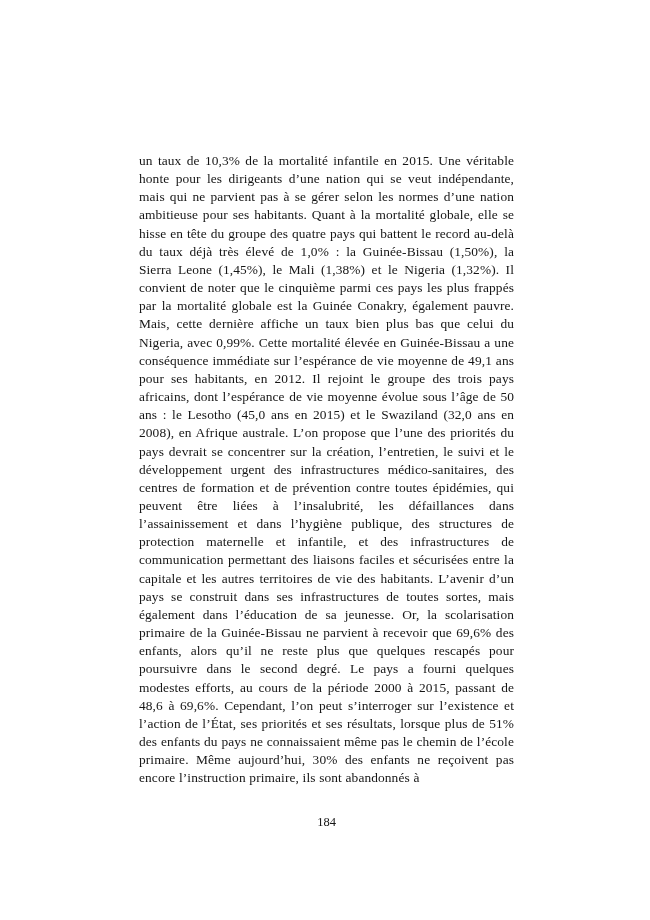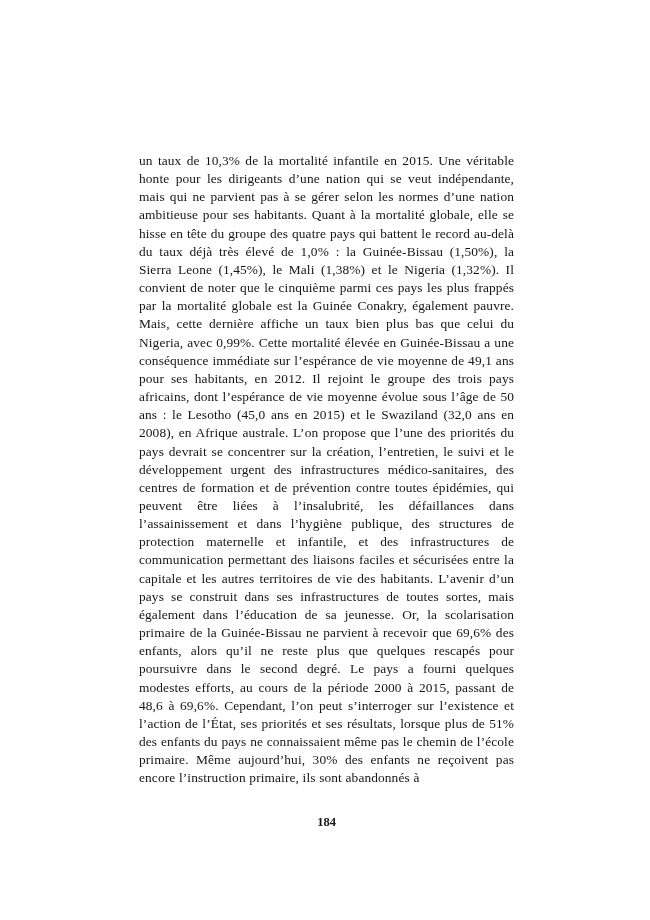--- a/index.html
+++ b/index.html
@@ -33,21 +33,20 @@
     word-spacing: 0.2px;
   }
   .page-number {
     position: absolute;
     top: 815px;
     left: 139px;
     width: 375px;
     text-align: center;
     font-size: 12.5px;
     color: #151515;
-    font-weight: bold;
   }
 </style>
 </head>
 <body>
 
 <div class="page">
   <div class="text-block">un taux de 10,3% de la mortalité infantile en 2015. Une véritable honte pour les dirigeants d’une nation qui se veut indépendante, mais qui ne parvient pas à se gérer selon les normes d’une nation ambitieuse pour ses habitants. Quant à la mortalité globale, elle se hisse en tête du groupe des quatre pays qui battent le record au-delà du taux déjà très élevé de 1,0% : la Guinée-Bissau (1,50%), la Sierra Leone (1,45%), le Mali (1,38%) et le Nigeria (1,32%). Il convient de noter que le cinquième parmi ces pays les plus frappés par la mortalité globale est la Guinée Conakry, également pauvre. Mais, cette dernière affiche un taux bien plus bas que celui du Nigeria, avec  0,99%. Cette mortalité élevée en Guinée-Bissau a une conséquence immédiate sur l’espérance de vie moyenne de 49,1 ans pour ses habitants, en 2012. Il rejoint le groupe des trois pays africains, dont l’espérance de vie moyenne évolue sous l’âge de 50 ans : le Lesotho (45,0 ans en 2015) et le Swaziland (32,0 ans en 2008), en Afrique australe. L’on propose que l’une des priorités du pays devrait se concentrer sur la création, l’entretien, le suivi et le développement urgent des infrastructures médico-sanitaires, des centres de formation et de prévention contre toutes épidémies, qui peuvent être liées à l’insalubrité, les défaillances dans l’assainissement et dans l’hygiène publique, des structures de protection maternelle et infantile, et des infrastructures de communication permettant des liaisons faciles et sécurisées entre la capitale et les autres territoires de vie des habitants. L’avenir d’un pays se construit dans ses infrastructures de toutes sortes, mais également dans l’éducation de sa jeunesse. Or, la scolarisation primaire de la Guinée-Bissau ne parvient à recevoir que 69,6% des enfants, alors qu’il ne reste plus que quelques rescapés pour poursuivre dans le second degré. Le pays a fourni quelques modestes efforts, au cours de la période 2000 à 2015, passant de 48,6 à 69,6%. Cependant, l’on peut s’interroger sur l’existence et l’action de l’État, ses priorités et ses résultats, lorsque plus de 51% des enfants du pays ne connaissaient même pas le chemin de l’école primaire. Même aujourd’hui, 30% des enfants ne reçoivent pas encore l’instruction primaire, ils sont abandonnés à</div>
   <div class="page-number">184</div>
 </div>
 

